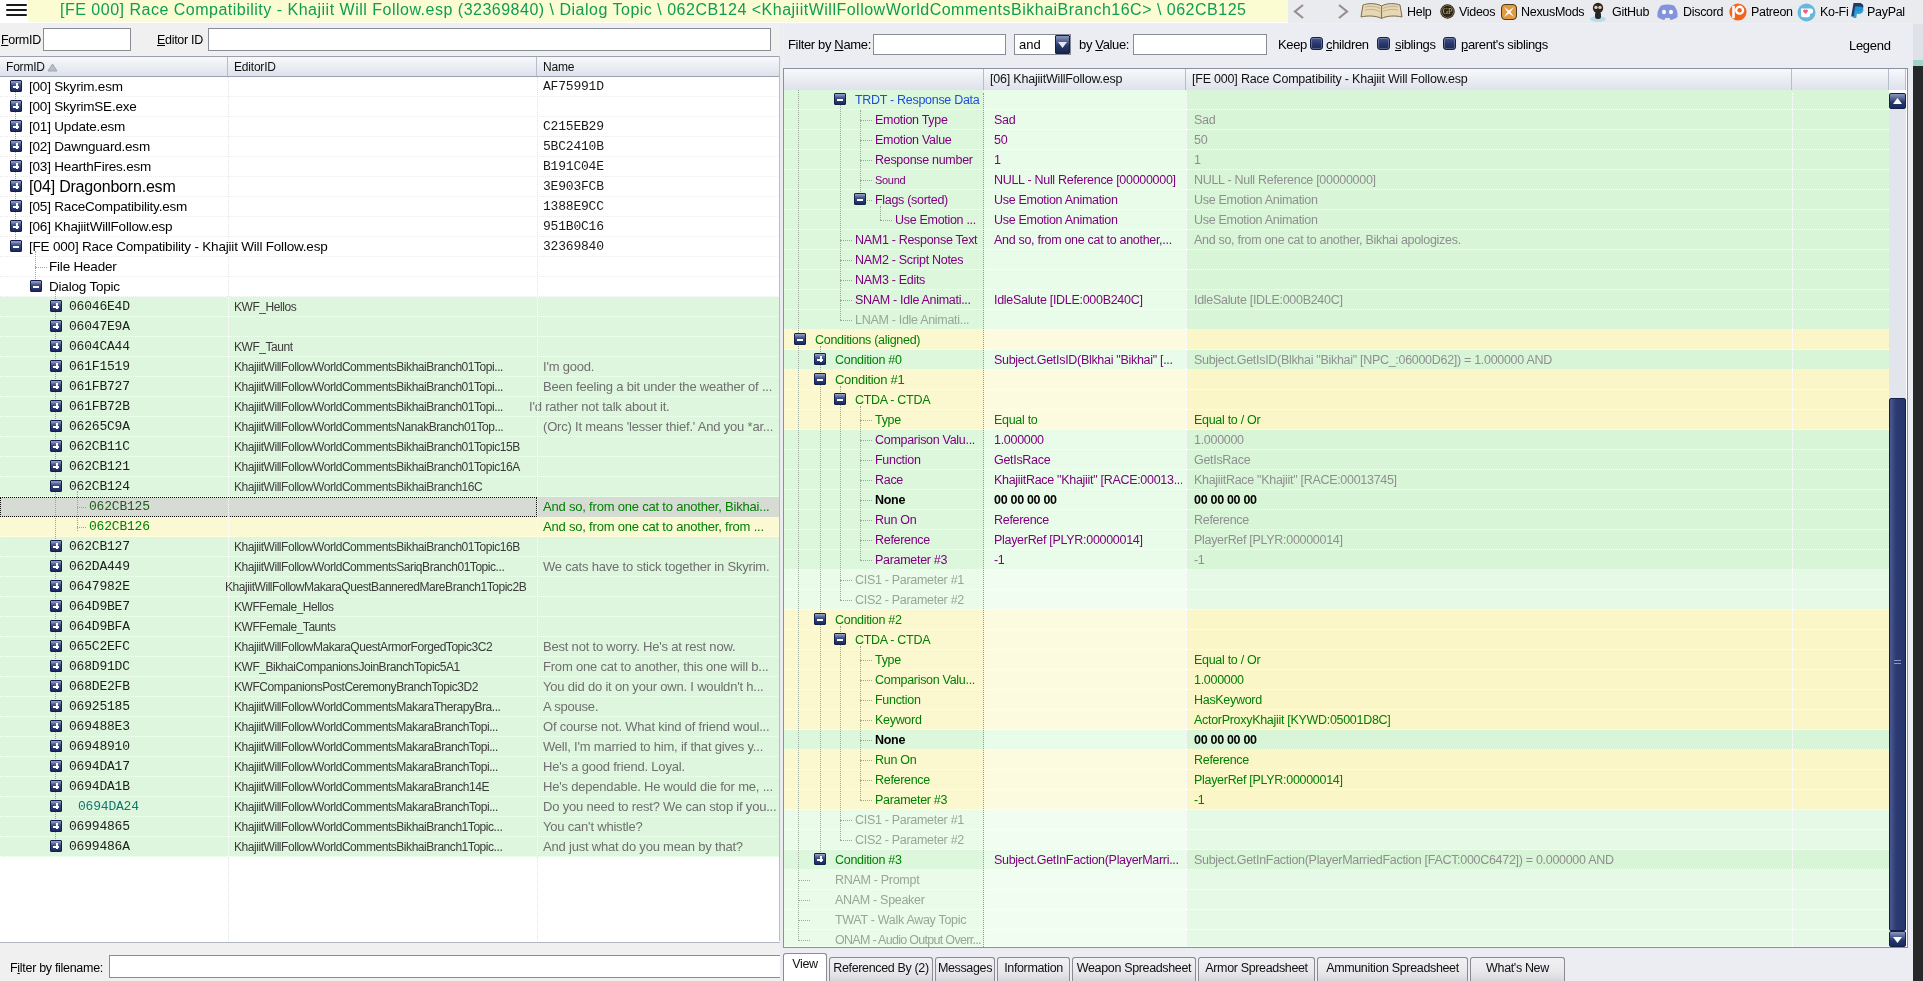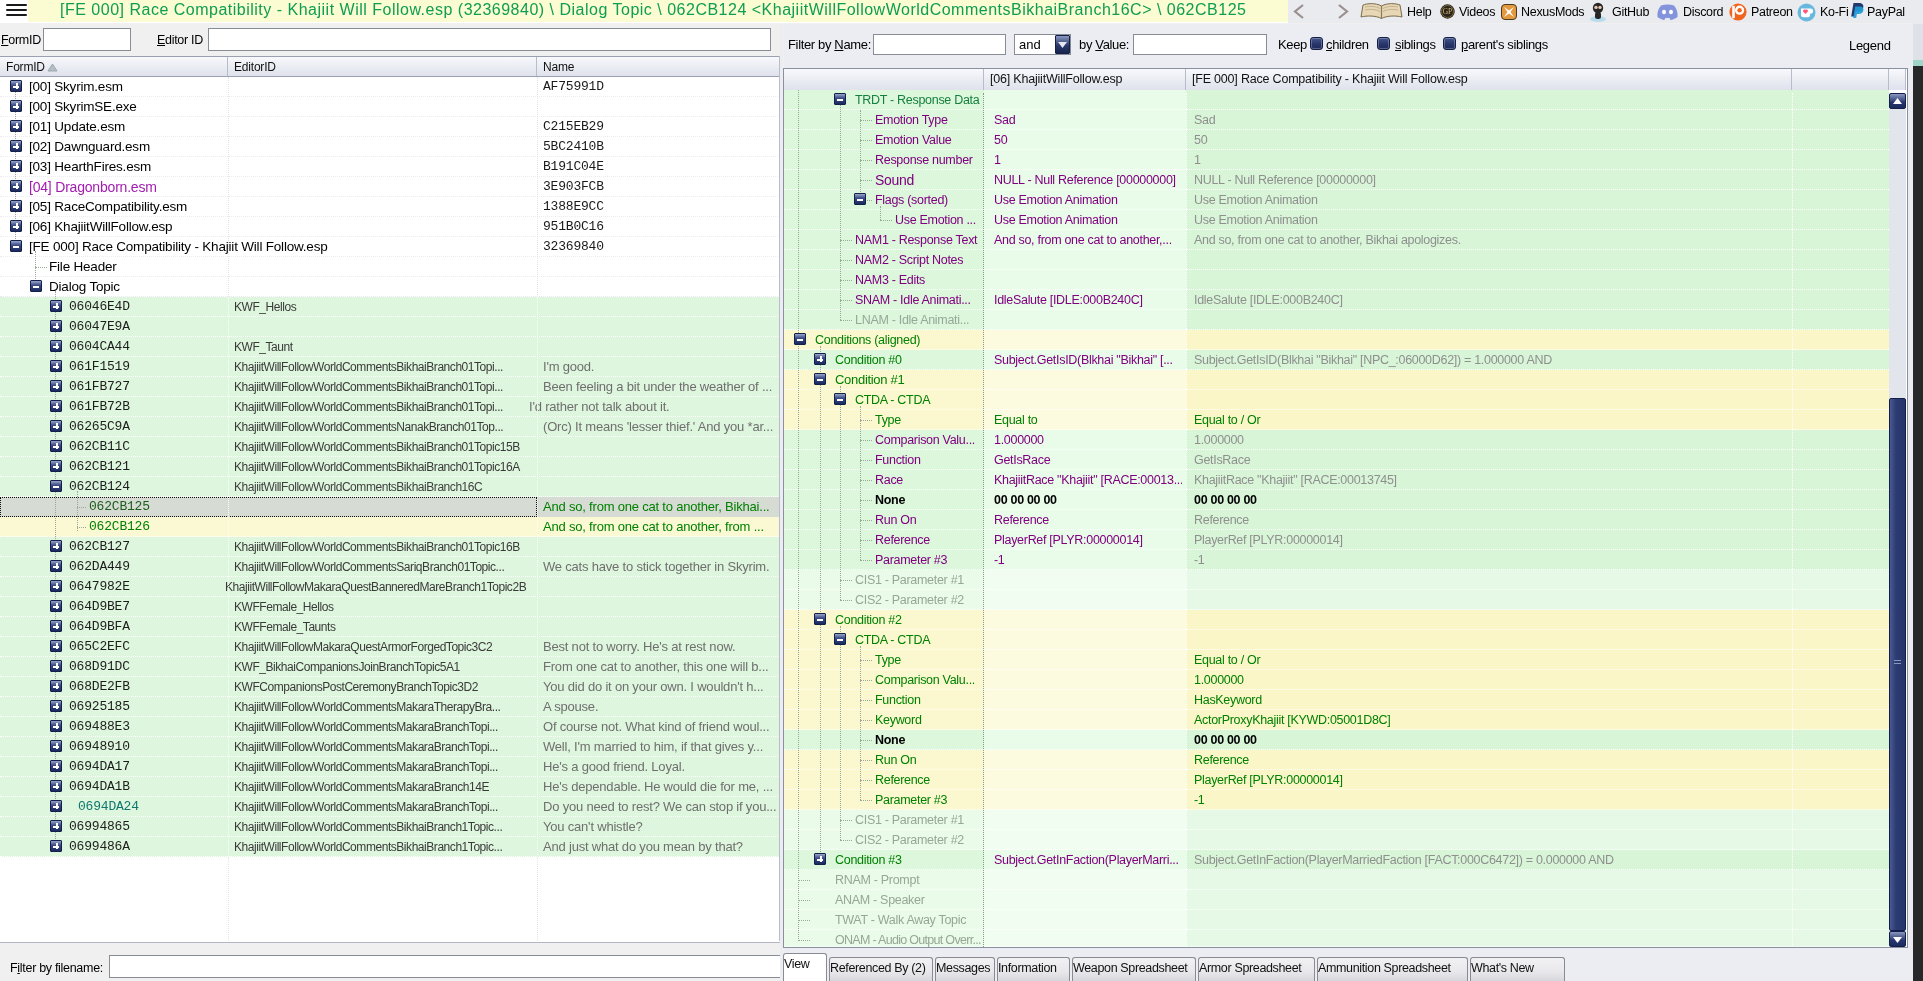--- a/index.html
+++ b/index.html
@@ -9,21 +9,21 @@
 .row-tx{white-space:nowrap;overflow:hidden;line-height:20px;letter-spacing:-0.3px}
 .eid{letter-spacing:-0.45px !important;font-size:12px}
 .nm{font-size:13px;letter-spacing:-0.2px !important}
 .ticon{position:absolute;z-index:3;width:12px;height:12px;background:linear-gradient(180deg,#9aa6c9 0%,#3a4a84 42%,#1b2a5e 100%);border:1px solid #13204c;border-radius:1px}
 .ticon i{position:absolute;left:2px;right:2px;top:5px;height:2px;background:#fff}
 .ticon.pl b{position:absolute;top:2px;bottom:2px;left:5px;width:2px;background:#fff}
 .hdrcell{position:absolute;top:0;height:100%;background:linear-gradient(180deg,#f8f9fc 0%,#eceef4 45%,#dfe2ec 100%);border-right:1px solid #b7bccb;line-height:21px;padding-left:6px;font-size:12px;color:#111;letter-spacing:-0.2px}
 input,.ibox{position:absolute;border:1px solid #888c94;background:#fff}
 .dotline{position:absolute;z-index:1;border-left:1px dotted #9aa89a;width:0}
 .dotstub{position:absolute;z-index:1;border-top:1px dotted #9aa89a;height:0}
-.tab{position:absolute;top:957px;height:24px;background:linear-gradient(180deg,#f1f1f4 0%,#e8e8ec 60%,#d6d6dc 100%);border:1px solid #8a8a92;border-bottom:none;border-radius:3px 3px 0 0;line-height:21px;text-align:left;font-size:12.5px;letter-spacing:-0.35px;color:#111}
+.tab{position:absolute;top:957px;height:24px;background:linear-gradient(180deg,#f1f1f4 0%,#e8e8ec 60%,#d6d6dc 100%);border:1px solid #8a8a92;border-bottom:none;border-radius:3px 3px 0 0;line-height:21px;text-align:center;font-size:12.5px;letter-spacing:-0.35px;color:#111}
 .itx{position:absolute;font-size:12.5px;line-height:19px;color:#000;letter-spacing:-0.3px;top:3px}
 .cb{position:absolute;width:13px;height:13px;border-radius:3px;background:linear-gradient(180deg,#45568c 0%,#27356a 55%,#1e2a58 100%);border:1px solid #141f46;box-shadow:inset 0 0 0 1px rgba(255,255,255,0.25)}
 
 </style></head><body>
 <div class="abs" style="left:0;top:0;width:1923px;height:23px;background:#fff"></div>
 <div class="abs" style="left:28px;top:0;width:1260px;height:22px;background:#fcfcd2"></div>
 <div class="abs" style="left:6px;top:4px;width:21px;height:2px;background:#1a1a1a;border-radius:1px"></div>
 <div class="abs" style="left:6px;top:9px;width:21px;height:2px;background:#1a1a1a;border-radius:1px"></div>
 <div class="abs" style="left:6px;top:14px;width:21px;height:2px;background:#1a1a1a;border-radius:1px"></div>
 <div class="abs row-tx" style="left:60px;top:0px;width:1220px;height:22px;line-height:19px;font-size:16px;color:#0e9d52;letter-spacing:0.5px">[FE 000] Race Compatibility - Khajiit Will Follow.esp (32369840) \ Dialog Topic \ 062CB124 &lt;KhajiitWillFollowWorldCommentsBikhaiBranch16C&gt; \ 062CB125</div>
@@ -128,21 +128,21 @@
     <i></i>
     <b></b>
   </div>
 <div class="abs row-tx" style="left:29px;top:157px;width:501px;font-size:13.5px;letter-spacing:-0.2px;color:#000">[03] HearthFires.esm</div>
 <div class="abs mono" style="left:543px;top:157px;line-height:20px;color:#1a1a1a">B191C04E</div>
 <div class="abs" style="left:0;top:177px;width:780px;height:20px;border-bottom:1px dotted #ececf0"></div>
 <div class="ticon pl" style="left:10px;top:180px">
     <i></i>
     <b></b>
   </div>
-<div class="abs row-tx" style="left:29px;top:177px;width:501px;font-size:14px;letter-spacing:-0.2px;color:#a21caf">[04] Dragonborn.esm</div>
+<div class="abs row-tx" style="left:29px;top:177px;width:501px;font-size:16px;letter-spacing:-0.2px;color:#000000">[04] Dragonborn.esm</div>
 <div class="abs mono" style="left:543px;top:177px;line-height:20px;color:#1a1a1a">3E903FCB</div>
 <div class="abs" style="left:0;top:197px;width:780px;height:20px;border-bottom:1px dotted #ececf0"></div>
 <div class="ticon pl" style="left:10px;top:200px">
     <i></i>
     <b></b>
   </div>
 <div class="abs row-tx" style="left:29px;top:197px;width:501px;font-size:13.5px;letter-spacing:-0.2px;color:#000">[05] RaceCompatibility.esm</div>
 <div class="abs mono" style="left:543px;top:197px;line-height:20px;color:#1a1a1a">1388E9CC</div>
 <div class="abs" style="left:0;top:217px;width:780px;height:20px;border-bottom:1px dotted #ececf0"></div>
 <div class="ticon pl" style="left:10px;top:220px">
@@ -412,21 +412,21 @@
 <div class="hdrcell" style="left:1008px;width:97px;font-size:12.5px"></div>
 <div class="hdrcell" style="left:1105px;width:17px;font-size:12.5px"></div>
 </div>
 <div class="abs" style="left:784px;top:90px;width:200px;height:20px;background:#dcf7dc;border-bottom:1px dotted #fff"></div>
 <div class="abs" style="left:984px;top:90px;width:202px;height:20px;background:#e9fce9;border-bottom:1px dotted #fff"></div>
 <div class="abs" style="left:1186px;top:90px;width:606px;height:20px;background:#d8f5d8;border-bottom:1px dotted #fff"></div>
 <div class="abs" style="left:1792px;top:90px;width:97px;height:20px;background:#d8f5d8;border-bottom:1px dotted #fff"></div>
 <div class="ticon" style="left:834px;top:93px">
     <i></i>
   </div>
-<div class="abs row-tx" style="left:855px;top:90px;width:129px;color:#15803d;font-size:12.5px">TRDT - Response Data</div>
+<div class="abs row-tx" style="left:855px;top:90px;width:129px;color:#1d4ed8;font-size:12.5px">TRDT - Response Data</div>
 <div class="abs" style="left:784px;top:110px;width:200px;height:20px;background:#dcf7dc;border-bottom:1px dotted #fff"></div>
 <div class="abs" style="left:984px;top:110px;width:202px;height:20px;background:#e9fce9;border-bottom:1px dotted #fff"></div>
 <div class="abs" style="left:1186px;top:110px;width:606px;height:20px;background:#d8f5d8;border-bottom:1px dotted #fff"></div>
 <div class="abs" style="left:1792px;top:110px;width:97px;height:20px;background:#d8f5d8;border-bottom:1px dotted #fff"></div>
 <div class="abs row-tx" style="left:875px;top:110px;width:109px;color:#800080;font-size:12.5px">Emotion Type</div>
 <div class="abs row-tx" style="left:994px;top:110px;width:188px;color:#800080;font-size:12.5px">Sad</div>
 <div class="abs row-tx" style="left:1194px;top:110px;width:594px;color:#8f8f8f;font-size:12.5px">Sad</div>
 <div class="abs" style="left:784px;top:130px;width:200px;height:20px;background:#dcf7dc;border-bottom:1px dotted #fff"></div>
 <div class="abs" style="left:984px;top:130px;width:202px;height:20px;background:#e9fce9;border-bottom:1px dotted #fff"></div>
 <div class="abs" style="left:1186px;top:130px;width:606px;height:20px;background:#d8f5d8;border-bottom:1px dotted #fff"></div>
@@ -438,21 +438,21 @@
 <div class="abs" style="left:984px;top:150px;width:202px;height:20px;background:#e9fce9;border-bottom:1px dotted #fff"></div>
 <div class="abs" style="left:1186px;top:150px;width:606px;height:20px;background:#d8f5d8;border-bottom:1px dotted #fff"></div>
 <div class="abs" style="left:1792px;top:150px;width:97px;height:20px;background:#d8f5d8;border-bottom:1px dotted #fff"></div>
 <div class="abs row-tx" style="left:875px;top:150px;width:109px;color:#800080;font-size:12.5px">Response number</div>
 <div class="abs row-tx" style="left:994px;top:150px;width:188px;color:#800080;font-size:12.5px">1</div>
 <div class="abs row-tx" style="left:1194px;top:150px;width:594px;color:#8f8f8f;font-size:12.5px">1</div>
 <div class="abs" style="left:784px;top:170px;width:200px;height:20px;background:#dcf7dc;border-bottom:1px dotted #fff"></div>
 <div class="abs" style="left:984px;top:170px;width:202px;height:20px;background:#e9fce9;border-bottom:1px dotted #fff"></div>
 <div class="abs" style="left:1186px;top:170px;width:606px;height:20px;background:#d8f5d8;border-bottom:1px dotted #fff"></div>
 <div class="abs" style="left:1792px;top:170px;width:97px;height:20px;background:#d8f5d8;border-bottom:1px dotted #fff"></div>
-<div class="abs row-tx" style="left:875px;top:170px;width:109px;color:#800080;font-size:14px">Sound</div>
+<div class="abs row-tx" style="left:875px;top:170px;width:109px;color:#800080;font-size:11px">Sound</div>
 <div class="abs row-tx" style="left:994px;top:170px;width:188px;color:#800080;font-size:12.5px">NULL - Null Reference [00000000]</div>
 <div class="abs row-tx" style="left:1194px;top:170px;width:594px;color:#8f8f8f;font-size:12.5px">NULL - Null Reference [00000000]</div>
 <div class="abs" style="left:784px;top:190px;width:200px;height:20px;background:#dcf7dc;border-bottom:1px dotted #fff"></div>
 <div class="abs" style="left:984px;top:190px;width:202px;height:20px;background:#e9fce9;border-bottom:1px dotted #fff"></div>
 <div class="abs" style="left:1186px;top:190px;width:606px;height:20px;background:#d8f5d8;border-bottom:1px dotted #fff"></div>
 <div class="abs" style="left:1792px;top:190px;width:97px;height:20px;background:#d8f5d8;border-bottom:1px dotted #fff"></div>
 <div class="ticon" style="left:854px;top:193px">
     <i></i>
   </div>
 <div class="abs row-tx" style="left:875px;top:190px;width:109px;color:#800080;font-size:12.5px">Flags (sorted)</div>

